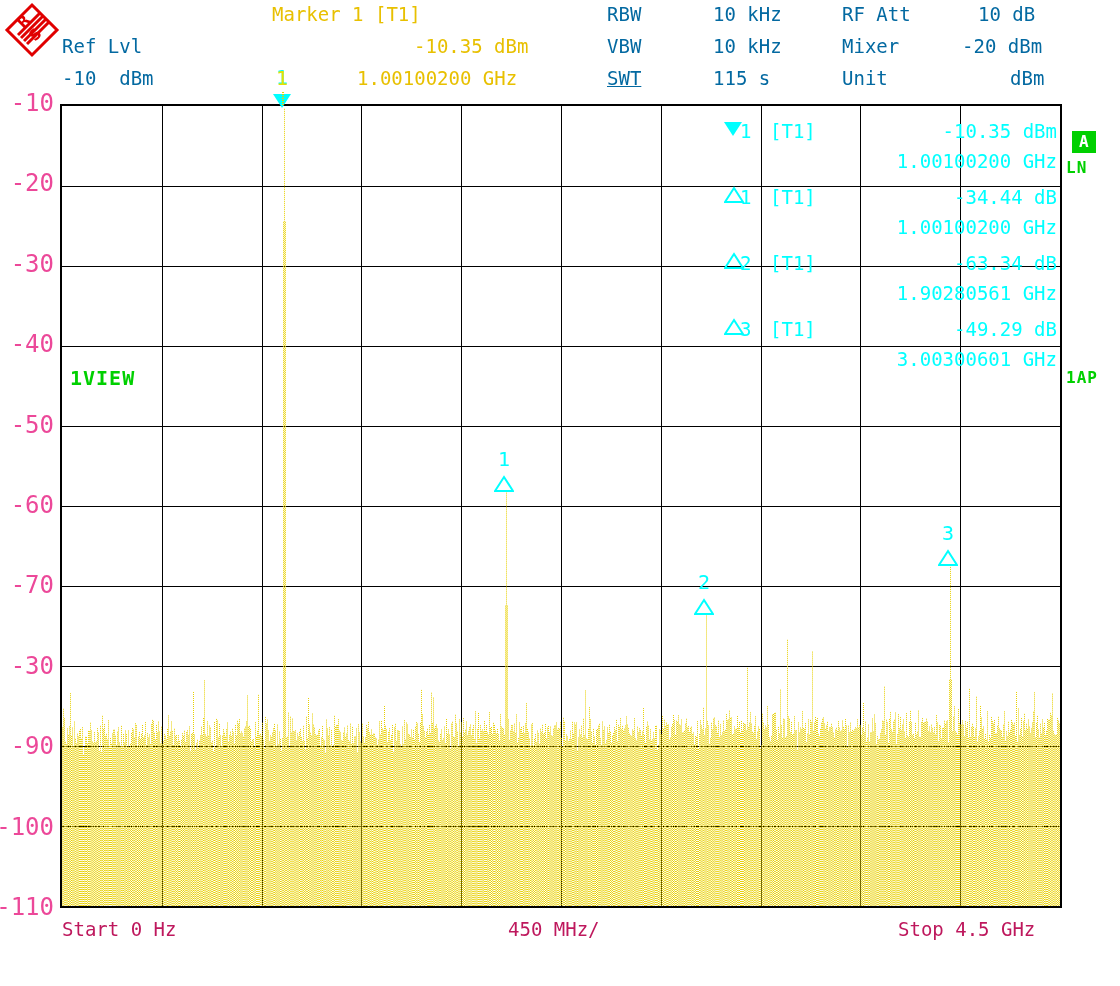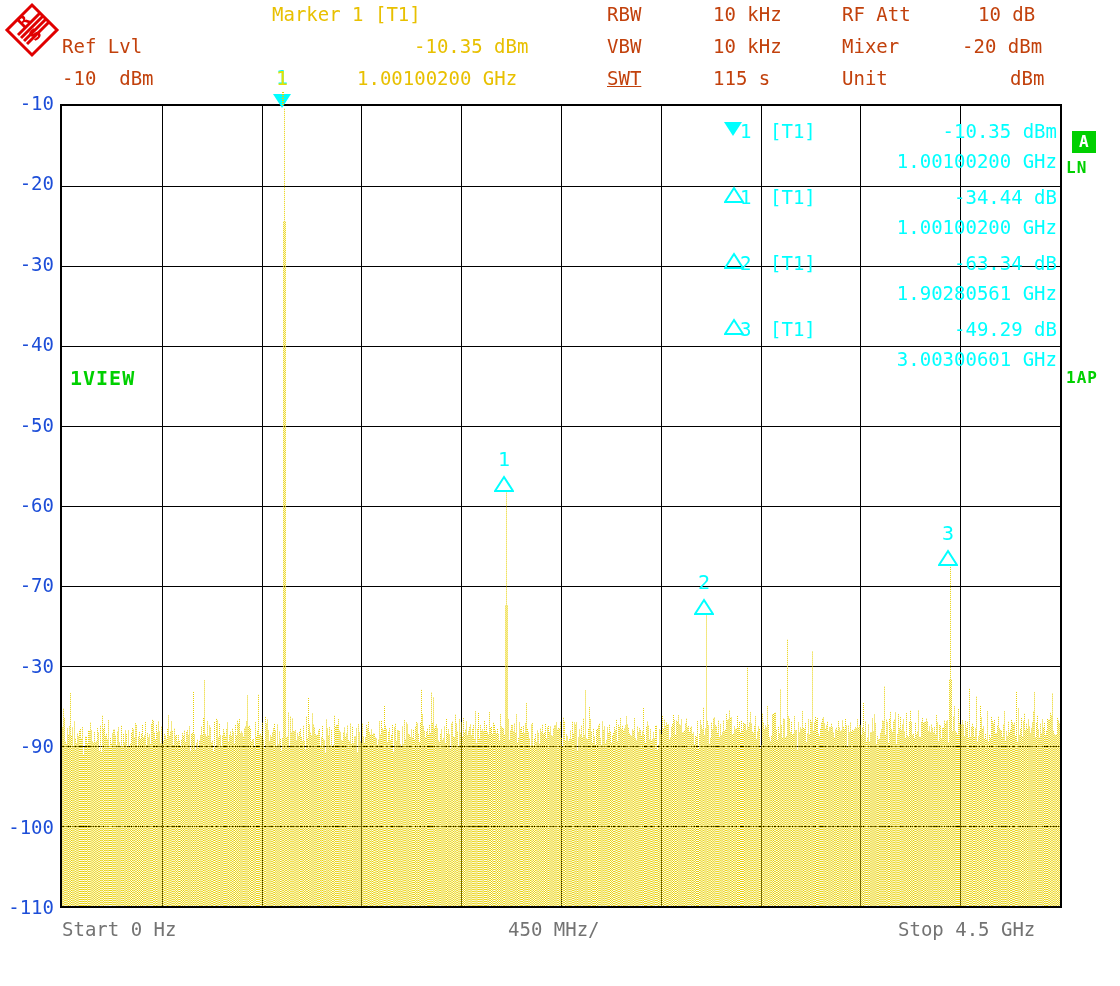--- a/index.html
+++ b/index.html
@@ -6,44 +6,44 @@
   body{
     width:1120px;height:986px;position:relative;overflow:hidden;
     font-family:"DejaVu Sans Mono","Liberation Mono",monospace;
   }
   .abs{position:absolute;}
   
   #header-bar{left:0;top:0;width:1120px;height:96px;}
   .hdr-txt{
     position:absolute;font-size:19px;line-height:19px;
     font-family:"DejaVu Sans Mono","Liberation Mono",monospace;
-    white-space:pre;color:#c2410c;letter-spacing:0px;
+    white-space:pre;color:#0369a1;letter-spacing:0px;
   }
   .hdr-amber{color:#e8c000;}
   
   #rs-logo{left:4px;top:2px;width:56px;height:56px;}
   
   #plot-frame{
     left:60px;top:104px;width:1002px;height:804px;
     border:2px solid #000;box-sizing:border-box;background:#fff;
   }
   #grid-svg{position:absolute;left:0;top:0;}
   #trace-svg{position:absolute;left:0;top:0;}
   
   .ylab{
-    position:absolute;right:0;font-size:19px;line-height:19px;
+    position:absolute;right:0;font-size:24px;line-height:19px;
     font-family:"DejaVu Sans Mono","Liberation Mono",monospace;
-    color:#1d4ed8;white-space:pre;text-align:right;
+    color:#ec4899;white-space:pre;text-align:right;
   }
   #yaxis{position:absolute;left:0;top:0;width:54px;height:986px;}
   
   .botlab{
     position:absolute;top:920px;font-size:19px;line-height:19px;
     font-family:"DejaVu Sans Mono","Liberation Mono",monospace;
-    color:#737373;white-space:pre;
+    color:#be185d;white-space:pre;
   }
   
   .mk{
     position:absolute;font-size:19px;line-height:19px;
     font-family:"DejaVu Sans Mono","Liberation Mono",monospace;
     color:#00ffff;white-space:pre;
   }
   .mk-r{text-align:right;}
   
   .grn{

